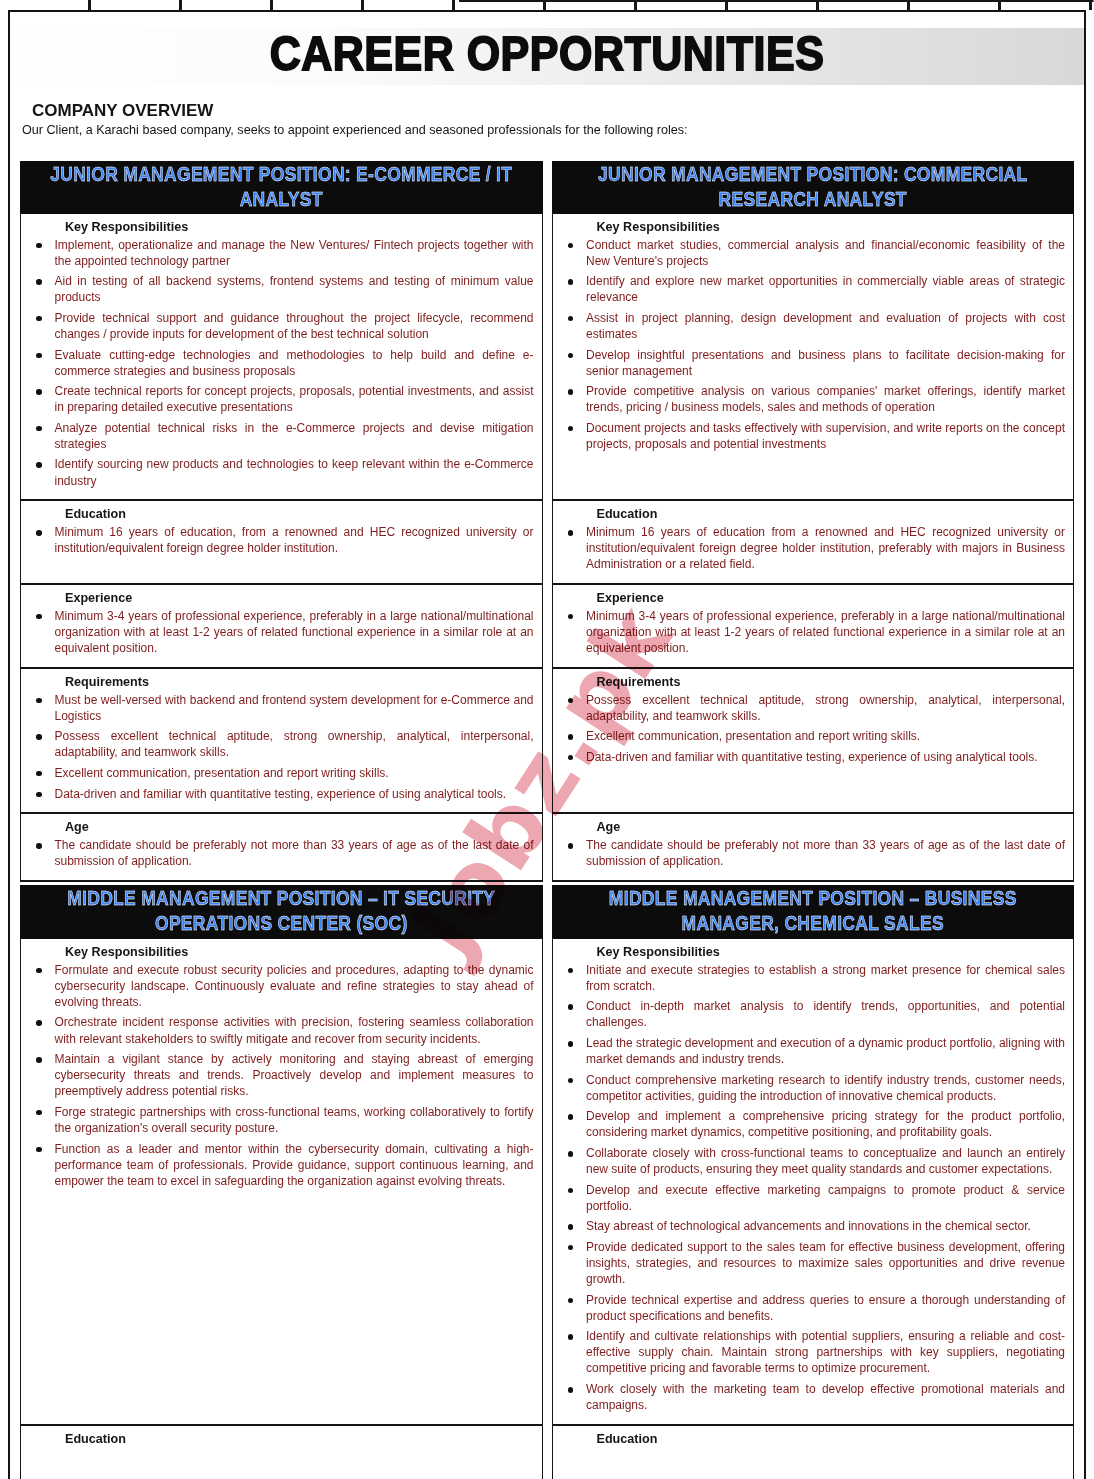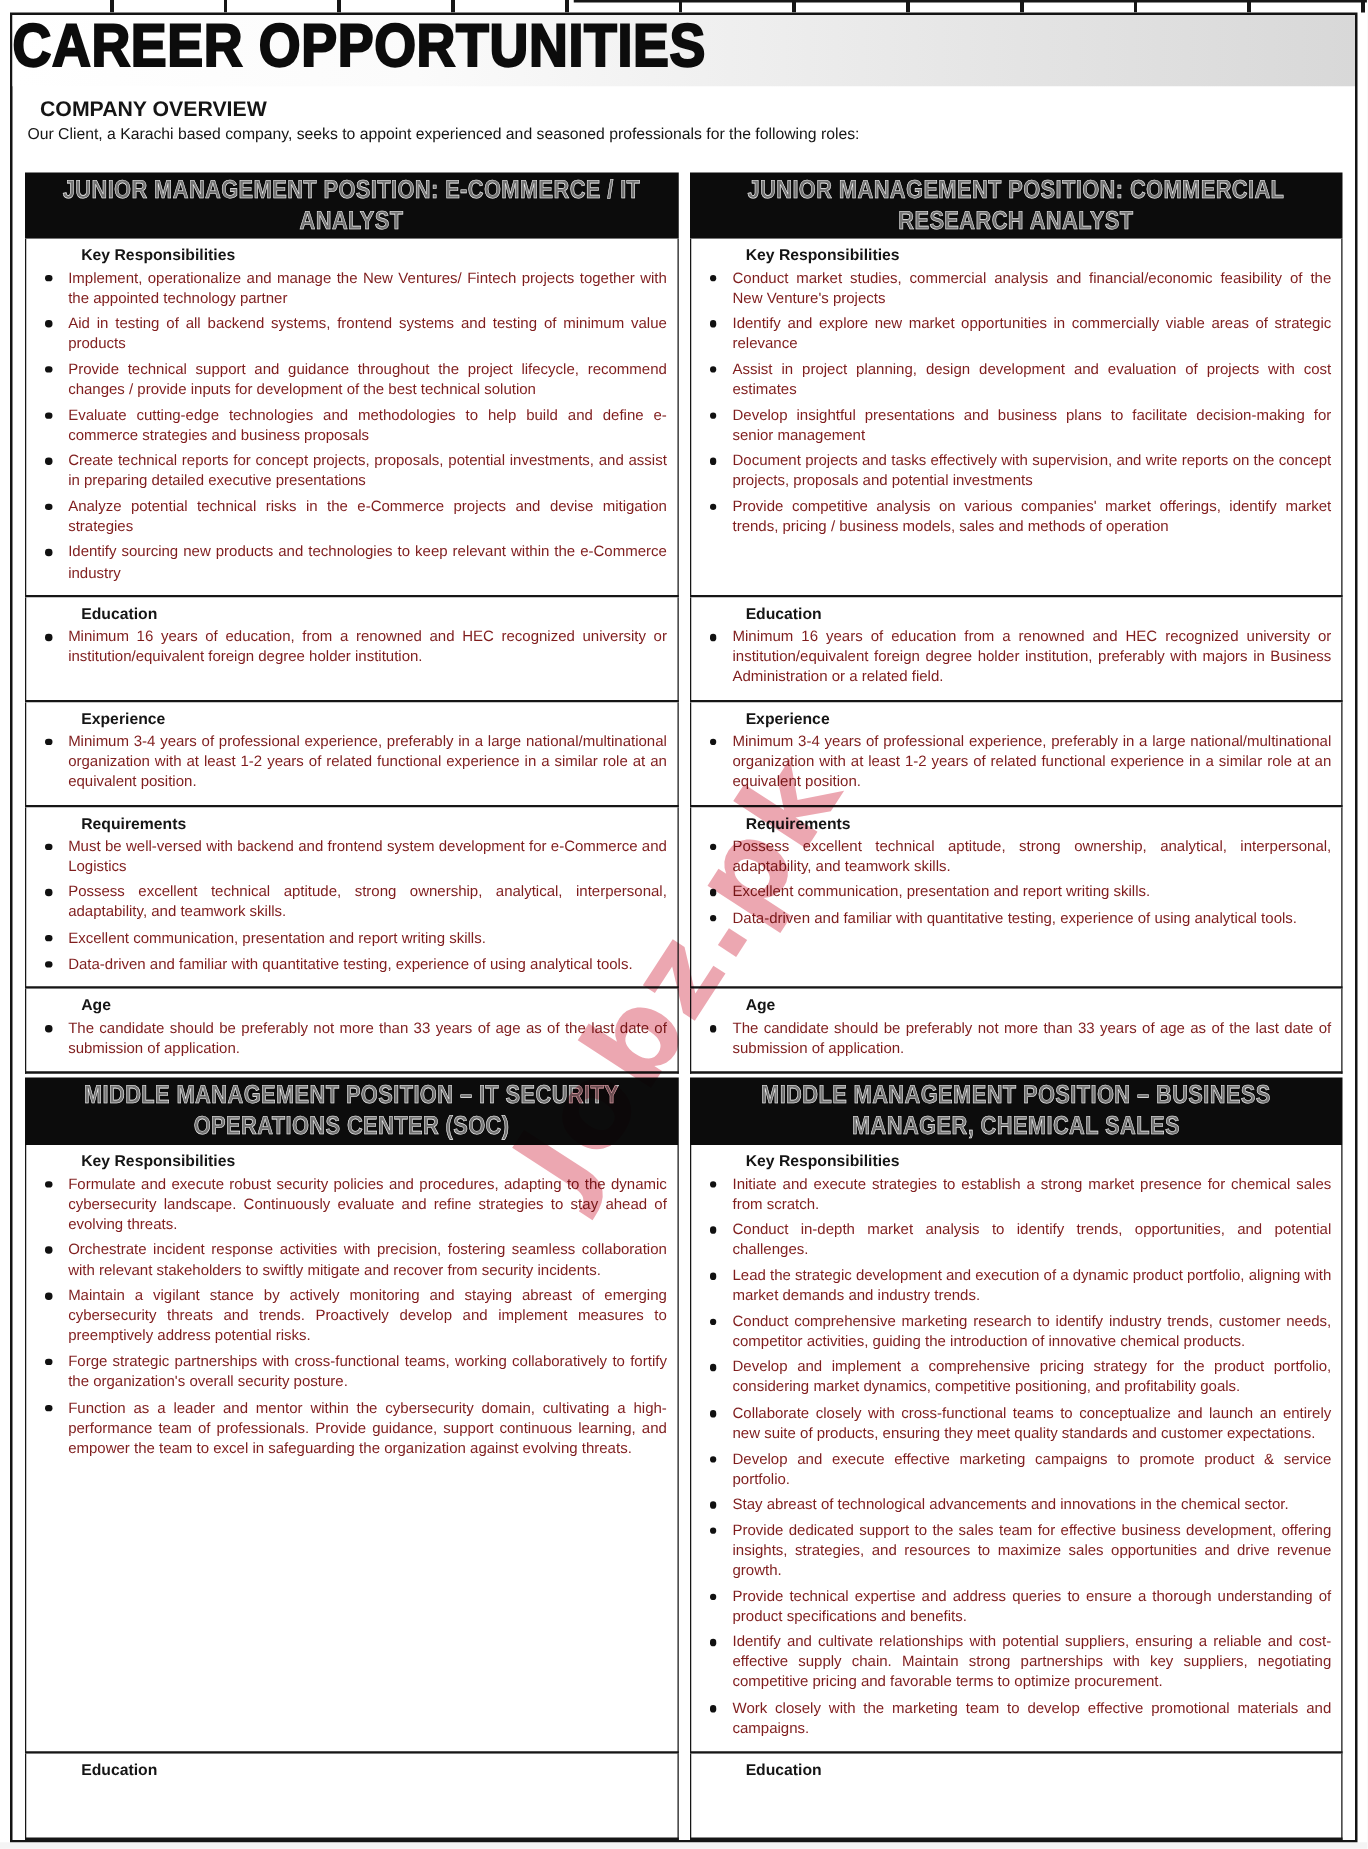--- a/index.html
+++ b/index.html
@@ -23,37 +23,37 @@
     background: #fff; padding: 0 10px;
   }
   .wm {
     position: absolute; left: 532px; top: 768px;
     transform: translate(-50%,-50%) rotate(-57deg);
     font-size: 92px; font-weight: bold; letter-spacing: 2px; white-space: nowrap;
     color: rgba(217,79,99,0.5); mix-blend-mode: multiply;
     z-index: 4; pointer-events: none; font-family: "DejaVu Sans", sans-serif;
   }
   .title-band {
-    margin: 0 -10px; padding: 4px 0 9px; 
+    margin: 16px -10px; padding: 4px 0 9px; text-align: center;
     background: linear-gradient(90deg, #fff 0%, #fbfbfb 30%, #e4e4e4 75%, #d8d8d8 100%);
   }
   .title {
     display: inline-block; font-size: 43px; font-weight: bold; line-height: 1.02;
     letter-spacing: 0.5px; -webkit-text-stroke: 1.6px #0c0c0c; color: #0c0c0c;
     transform: scaleY(1.12); transform-origin: center;
   }
   .co { font-size: 17px; font-weight: bold; margin: 9px 12px 2px; }
   .intro { font-size: 12.6px; margin: 2px 2px 24px; }
   .jobs-grid {
     display: grid; grid-template-columns: 1fr 1fr; column-gap: 9px; row-gap: 0;
     position: relative; z-index: 2;
   }
   .jobs-grid.row2 { margin-top: 3px; }
   .jb {
-    background: #0c0c0c; color: #737373; display: flex; align-items: center;
+    background: #0c0c0c; color: #3b82f6; display: flex; align-items: center;
     justify-content: center; text-align: center; padding: 5px 12px; min-height: 36px;
   }
   .row2 .jb { min-height: 54px; }
   .jbt {
     font-weight: bold; font-size: 17.5px; line-height: 1.22; letter-spacing: 0.3px;
     display: inline-block; transform: scaleY(1.18); -webkit-text-stroke: 0.4px #fff;
   }
   .sec {
     border-left: 1.6px solid #161616; border-right: 1.6px solid #161616;
     border-bottom: 2.4px solid #161616; padding: 4px 8px 6px 8px; background: #fff;
@@ -143,25 +143,25 @@
             <div class="bi">
               <span class="dot"></span>
               <span class="bt">Assist in project planning, design development and evaluation of projects with cost estimates</span>
             </div>
             <div class="bi">
               <span class="dot"></span>
               <span class="bt">Develop insightful presentations and business plans to facilitate decision-making for senior management</span>
             </div>
             <div class="bi">
               <span class="dot"></span>
+              <span class="bt">Provide competitive analysis on various companies' market offerings, identify market trends, pricing / business models, sales and methods of operation</span>
+            </div>
+            <div class="bi">
+              <span class="dot"></span>
               <span class="bt">Document projects and tasks effectively with supervision, and write reports on the concept projects, proposals and potential investments</span>
-            </div>
-            <div class="bi">
-              <span class="dot"></span>
-              <span class="bt">Provide competitive analysis on various companies' market offerings, identify market trends, pricing / business models, sales and methods of operation</span>
             </div>
           </div>
       </div>
 
       <div class="sec s-edu1">
         <div class="sh">Education</div>
         <div>
 
         <div class="bi">
               <span class="dot"></span>

